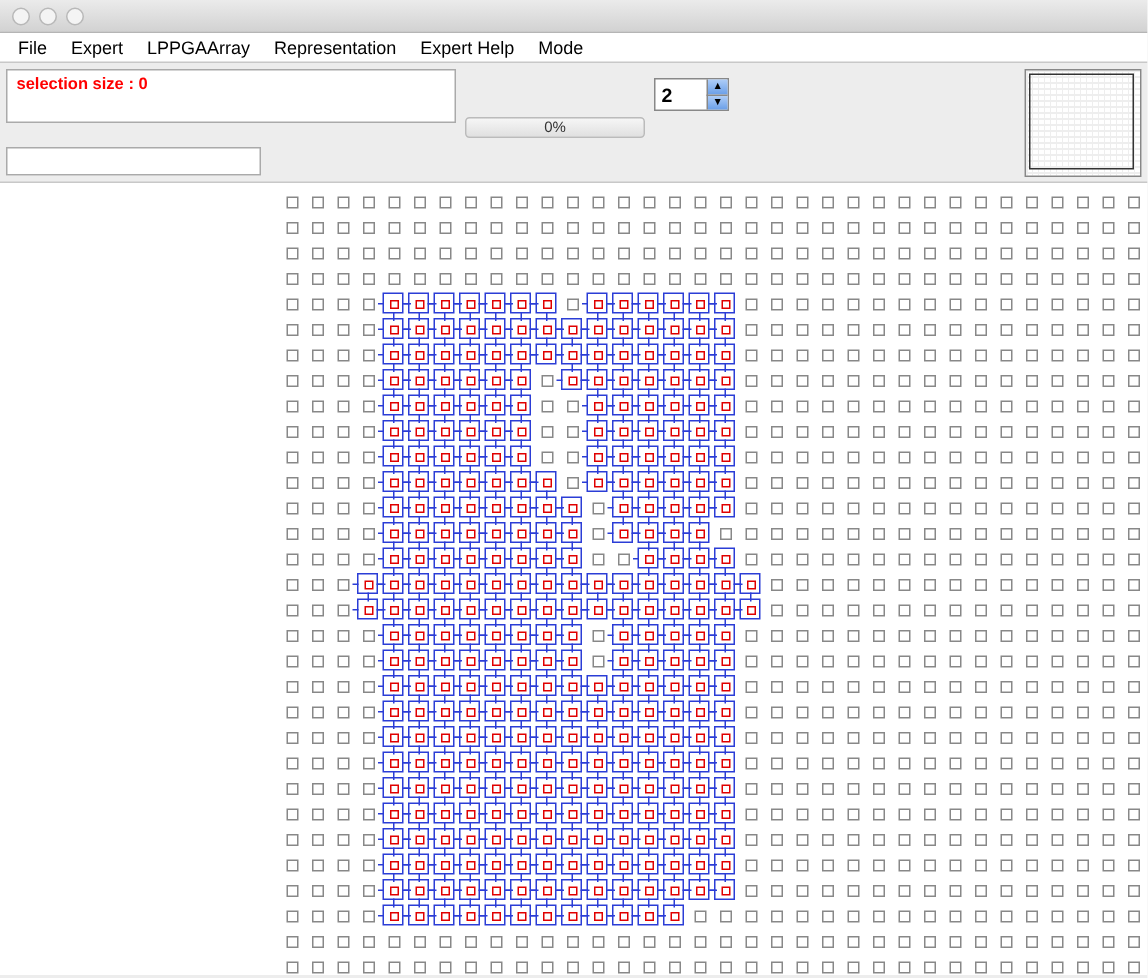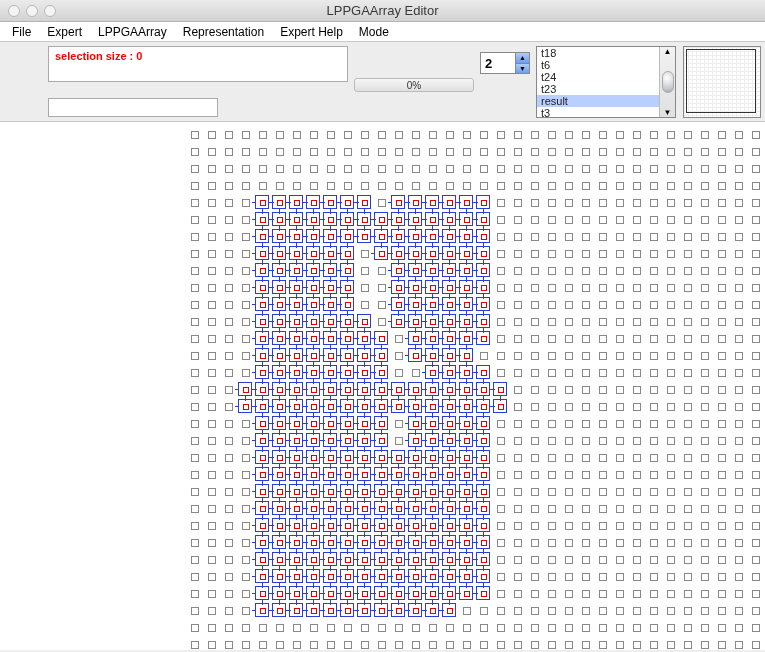--- a/index.html
+++ b/index.html
@@ -43,21 +43,21 @@
     gap:6px;
   }
   .infobox {
     width:300px; height:38px;
     background:#fff; border:1px solid #aaa;
     padding:3px 6px;
     font-size:11px;
   }
   .red { color:#ff0000; font-weight:bold; }
   .blue { color:#1020ff; font-weight:bold; }
-  .col1 { display:flex; flex-direction:column; gap:16px;margin-left:44px; }
+  .col1 { display:flex; flex-direction:column; gap:16px; }
   .col2 { display:flex; flex-direction:column; gap:4px; align-items:flex-start; }
   .smallfield {
     width:170px; height:20px; background:#fff; border:1px solid #aaa;
   }
   .progress {
     width:120px; height:14px; border:1px solid #bbb;
     background:linear-gradient(#f6f6f6,#e0e0e0);
     display:flex; align-items:center; justify-content:center;
     font-size:10px; color:#333; border-radius:3px;
     margin-top:32px;
@@ -128,21 +128,20 @@
 </style>
 </head>
 <body>
 
 <div class="titlebar">
   <div class="traffic">
     <div class="tl"></div>
     <div class="tl"></div>
     <div class="tl"></div>
   </div>
-  <div class="title">LPPGAArray Editor</div>
 </div>
 
 <div class="menubar">
   <span>File</span>
   <span>Expert</span>
   <span>LPPGAArray</span>
   <span>Representation</span>
   <span>Expert Help</span>
   <span>Mode</span>
 </div>
@@ -159,33 +158,20 @@
       <span>0%</span>
     </div>
   </div>
   <div class="spinner-wrap">
     <div class="spinner">
       <div class="val">2</div>
       <div class="btns">
         <div>▲</div>
         <div>▼</div>
       </div>
-    </div>
-  </div>
-  <div class="listbox" id="listbox">
-    <div class="item">t18</div>
-      <div class="item">t6</div>
-      <div class="item">t24</div>
-      <div class="item">t23</div>
-      <div class="item sel">result</div>
-      <div class="item">t3</div>
-      <div class="sbar">
-      <div class="arrow">▲</div>
-      <div class="thumb"></div>
-      <div class="arrow">▼</div>
     </div>
   </div>
   <div class="minimap"></div>
 </div>
 
 <div class="canvas" id="canvas">
     <div class="gridcell" style="left: 191px; top: 9px;"></div>
     <div class="gridcell" style="left: 208px; top: 9px;"></div>
     <div class="gridcell" style="left: 225px; top: 9px;"></div>
     <div class="gridcell" style="left: 242px; top: 9px;"></div>

